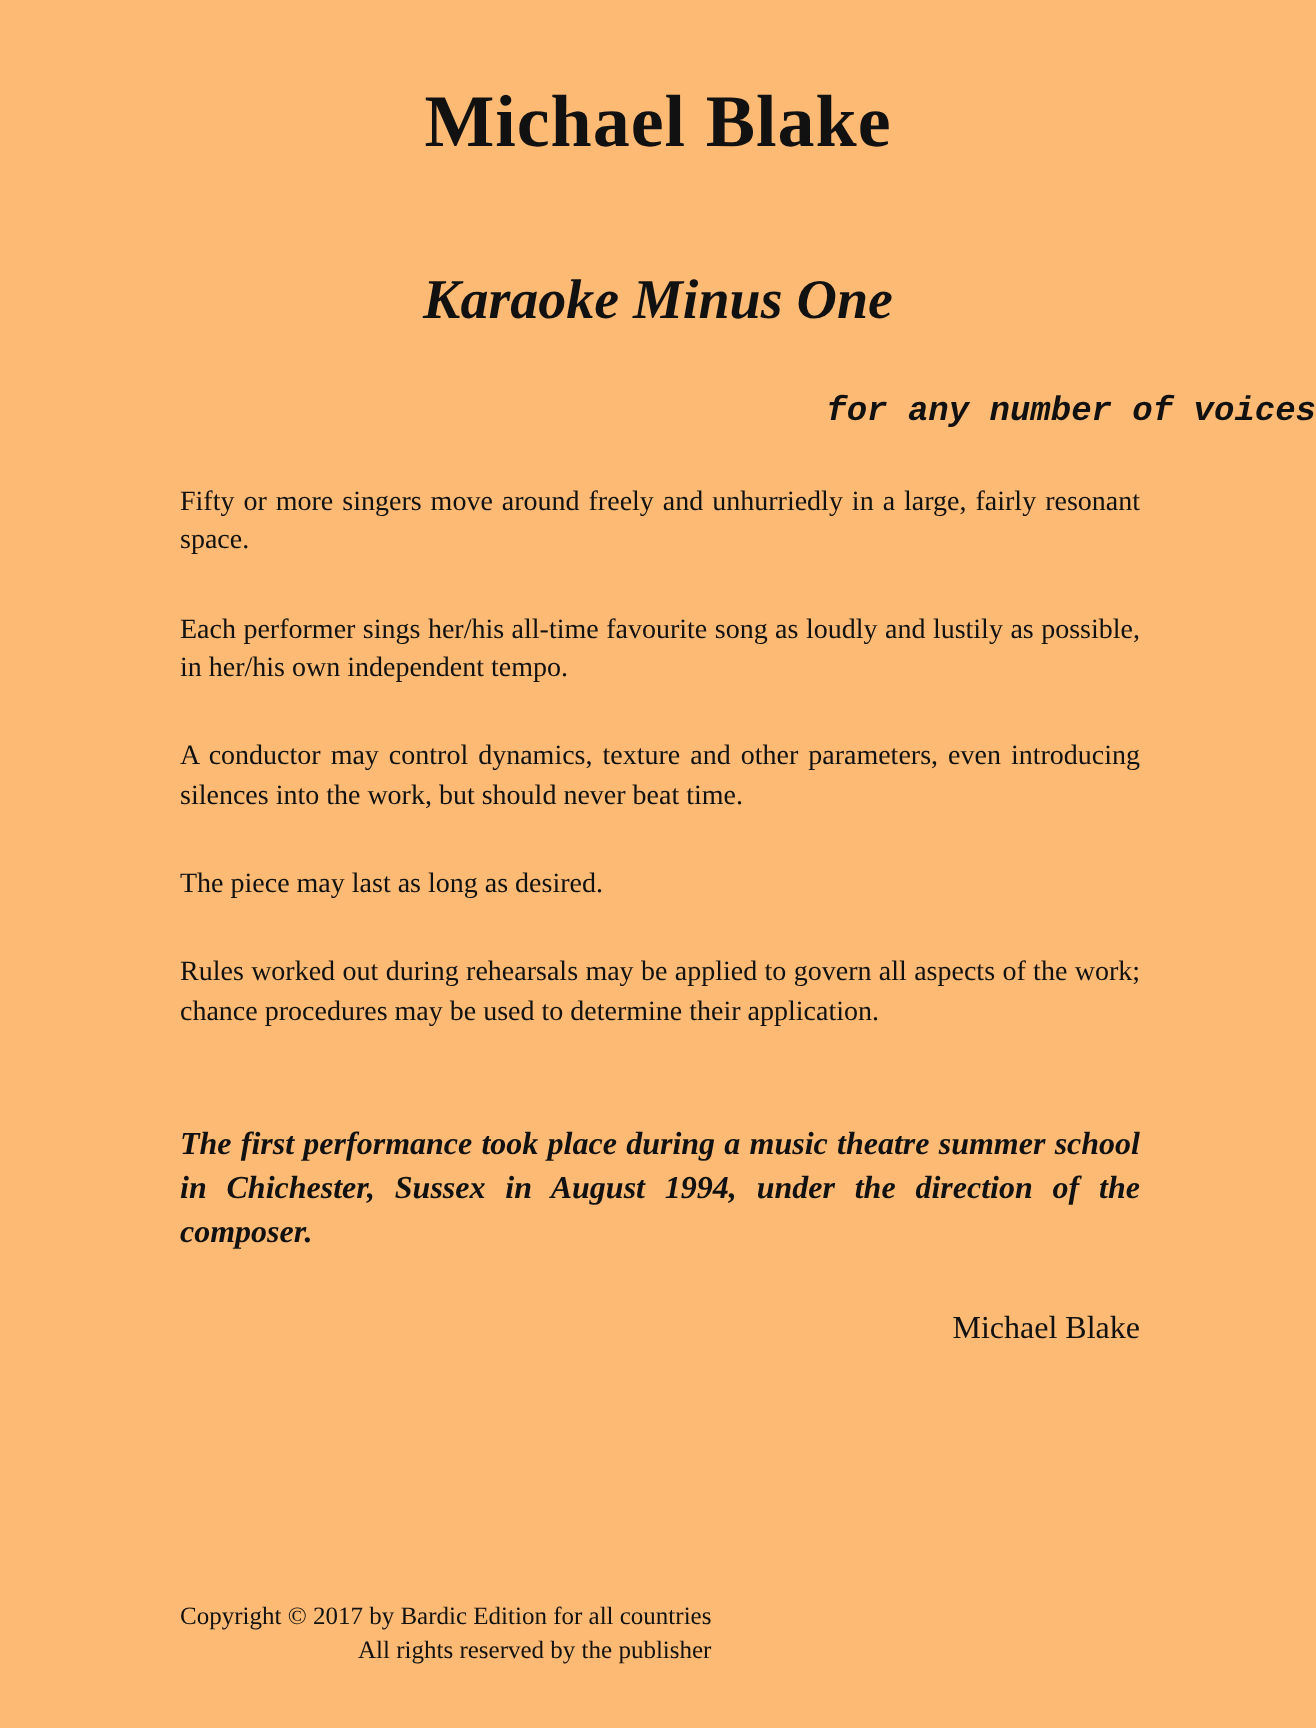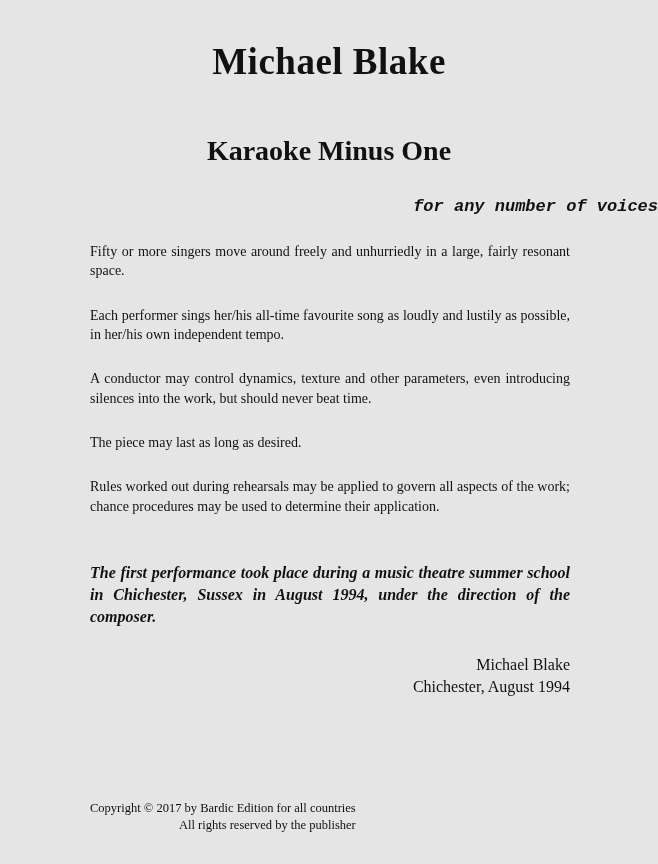--- a/index.html
+++ b/index.html
@@ -11,36 +11,37 @@
     width: 658px;
     height: 864px;
     font-family: "Liberation Serif", "DejaVu Serif", serif;
     color: #111111;
     -webkit-font-smoothing: antialiased;
   }
   .page {
     position: relative;
     width: 658px;
     height: 864px;
-    background: #e5e5e5;
+    background: #fdba74;
     overflow: hidden;
     box-sizing: border-box;
   }
   .author-title {
     text-align: center;
     font-size: 37px;
     font-weight: bold;
     letter-spacing: 0.5px;
     margin: 0;
     padding-top: 40px;
   }
   .work-title {
     text-align: center;
     font-size: 28px;
     font-weight: bold;
+    font-style: italic;
     margin: 0;
     padding-top: 52px;
   }
   .tagline {
     text-align: right;
     font-size: 17px;
     font-style: italic;
     font-weight: bold;
     margin: 0;
     padding-top: 30px;
@@ -102,21 +103,20 @@
 
 
     <p class="body-para">The piece may last as long as desired.</p>
 
     <p class="body-para">Rules worked out during rehearsals may be applied to govern all aspects of the work; chance procedures may be used to determine their application.</p>
 
     <p class="performance-note">The first performance took place during a music theatre summer school in Chichester, Sussex in August 1994, under the direction of the composer.</p>
 
     <div class="signature-block">
       <div>Michael Blake</div>
-      <div>Chichester, August 1994</div>
     </div>
 
   </div>
 
   <div class="copyright-block">
     <div>Copyright © 2017 by Bardic Edition for all countries</div>
     <div>All rights reserved by the publisher</div>
   </div>
 
 </div>

